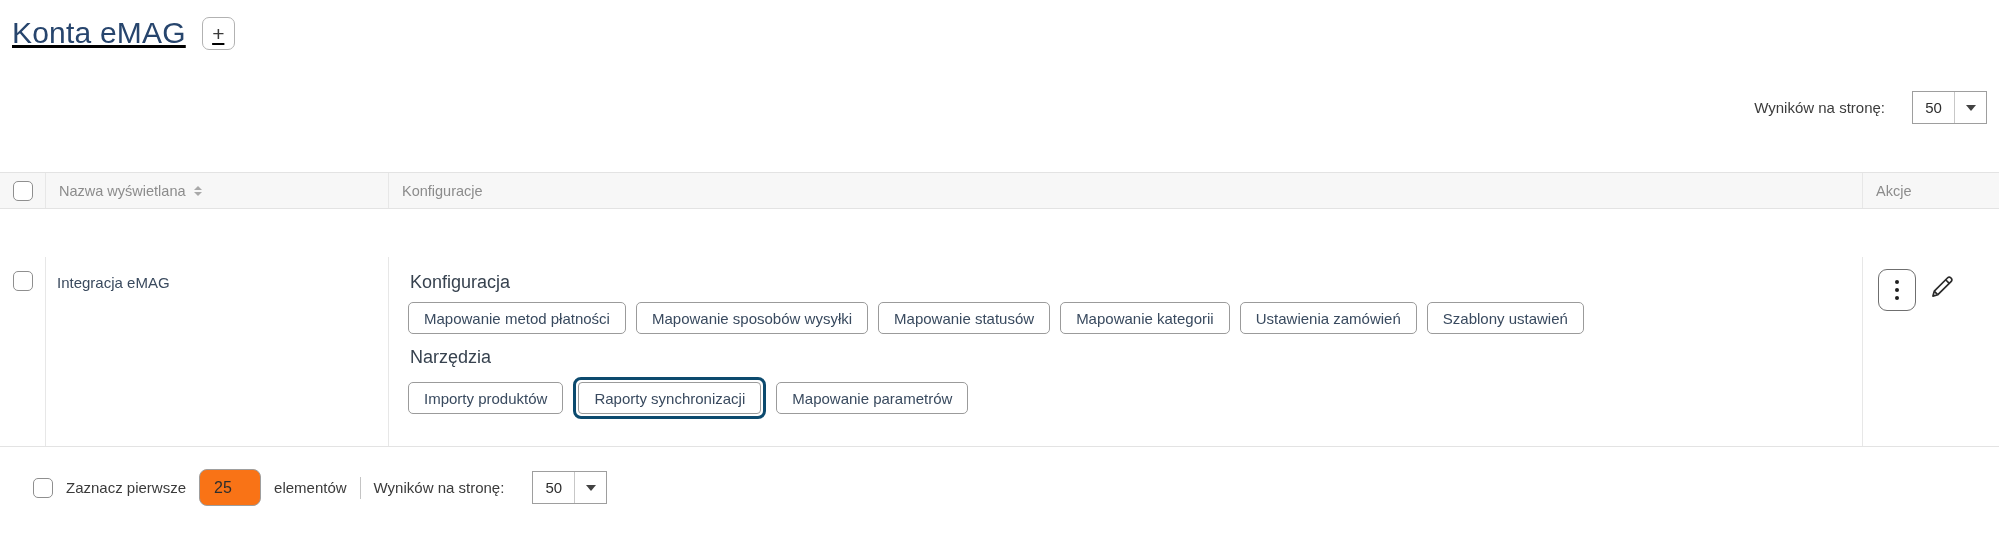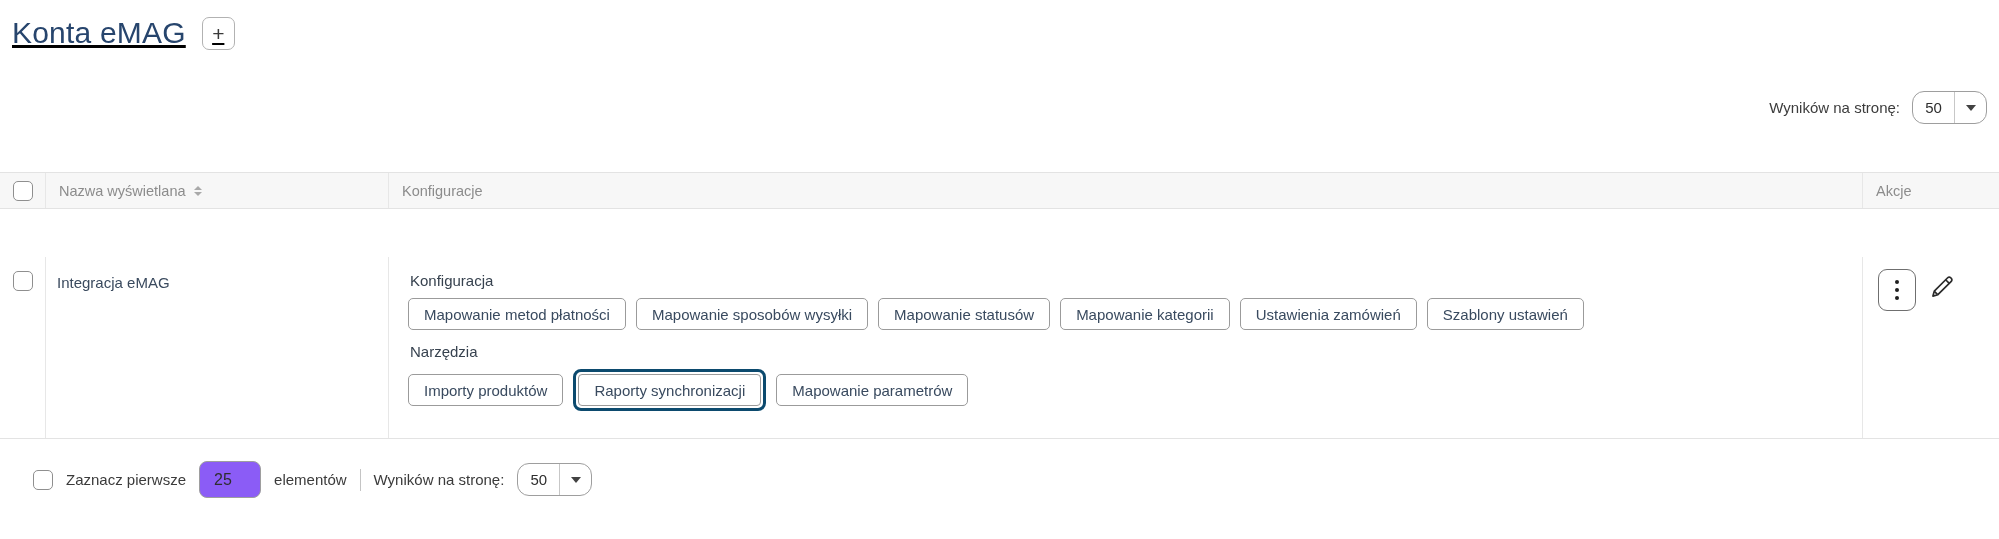--- a/index.html
+++ b/index.html
@@ -20,21 +20,21 @@
     width: 33px; height: 33px; border: 1px solid #b2b2b2; border-radius: 7px;
     background: #fff; color: #3a3a3a; font-size: 21px; line-height: 1;
     display: flex; align-items: center; justify-content: center; cursor: pointer;
   }
 
   
   .perpage-row { display: flex; justify-content: flex-end; align-items: center; gap: 12px; margin: 41px 12px 0 0; }
   .pp-label { font-size: 15px; color: #3c3c3c; }
   .dropdown {
     display: flex; align-items: stretch; height: 33px; border: 1px solid #9e9e9e;
-    border-radius: 12px; background: #fff; overflow: hidden; cursor: pointer;
+    border-radius: 0; background: #fff; overflow: hidden; cursor: pointer; margin-left: 15px;
   }
   .dd-value { width: 41px; display: flex; align-items: center; justify-content: center; font-size: 15px; color: #2e2e2e; }
   .dd-sep { width: 1px; background: #c7c7c7; }
   .dd-caret-box { width: 31px; display: flex; align-items: center; justify-content: center; }
   .caret-down { width: 0; height: 0; border-left: 5px solid transparent; border-right: 5px solid transparent; border-top: 6px solid #424242; }
 
   
   .table { margin-top: 26px; }
   .thead, .trow { display: grid; grid-template-columns: 45px 343px 1fr 137px; margin-top: 48px; }
   .thead { height: 37px; background: #f7f7f7; border-top: 1px solid #e3e3e3; border-bottom: 1px solid #e3e3e3; }
@@ -44,21 +44,21 @@
   .checkbox { width: 20px; height: 20px; border: 1px solid #8f8f8f; border-radius: 5px; background: #fff; cursor: pointer; flex: none; }
   .sort-icon { display: inline-flex; flex-direction: column; gap: 2px; cursor: pointer; }
   .sort-icon .up { width: 0; height: 0; border-left: 4px solid transparent; border-right: 4px solid transparent; border-bottom: 4px solid #a9a9a9; }
   .sort-icon .down { width: 0; height: 0; border-left: 4px solid transparent; border-right: 4px solid transparent; border-top: 4px solid #a9a9a9; }
 
   .trow { border-bottom: 1px solid #e3e3e3; min-height: 157px; }
   .td { padding: 14px 10px 14px 12px; }
   .td-check { display: flex; justify-content: center; padding: 14px 0 0 0; }
   .td-name { color: #3a4a5e; font-size: 15px; padding-top: 17px; padding-left: 11px; }
   .td-config { padding-top: 13px; }
-  .group-label { font-size: 15px; color: #37424f; margin: 2px 0 9px 9px; }
+  .group-label { font-size: 18px; color: #37424f; margin: 2px 0 9px 9px; }
   .btn-row { display: flex; align-items: center; gap: 10px; margin: 0 0 13px 7px; flex-wrap: wrap; }
   .cfg-btn {
     height: 32px; padding: 0 15px; border: 1px solid #9b9b9b; border-radius: 5px;
     background: #fff; color: #394a5f; font-size: 15px; display: inline-flex; align-items: center;
     cursor: pointer; white-space: nowrap; font-family: inherit;
   }
   .hl-wrap { display: inline-flex; border: 3px solid #0c4a6e; border-radius: 8px; padding: 2px; }
   .hl-wrap .cfg-btn { border-radius: 4px; }
 
   .td-actions { display: flex; align-items: flex-start; gap: 13px; padding: 12px 0 0 15px; }
@@ -66,21 +66,21 @@
     width: 38px; height: 42px; border: 1px solid #6f6f6f; border-radius: 9px; background: #fff;
     display: flex; flex-direction: column; align-items: center; justify-content: center; gap: 4px; cursor: pointer;
   }
   .kebab-btn i { width: 4px; height: 4px; border-radius: 50%; background: #1f1f1f; }
   .pencil-btn { background: none; border: none; padding: 4px 0 0 0; cursor: pointer; }
 
   
   .pag-row { display: flex; align-items: center; gap: 13px; margin: 22px 0 0 33px; font-size: 15px; color: #3b3b3b; }
   .count-input {
     width: 62px; height: 37px; border: 1px solid #9e9e9e; border-radius: 8px;
-    font-size: 16px; color: #2e2e2e; padding-left: 14px; font-family: inherit; background: #8b5cf6;
+    font-size: 16px; color: #2e2e2e; padding-left: 14px; font-family: inherit; background: #f97316;
   }
   .vert-div { width: 1px; height: 22px; background: #c4c4c4; }
 
   
   .log-panel {
     margin: 49px 20px 0 33px; height: 67px; border: 1px solid #dedede; border-radius: 10px;
     background: #fff; display: flex; align-items: center; justify-content: space-between;
     padding: 0 44px 0 30px; cursor: pointer;
   }
   .log-title { font-weight: bold; font-size: 16.5px; color: #263240; }

